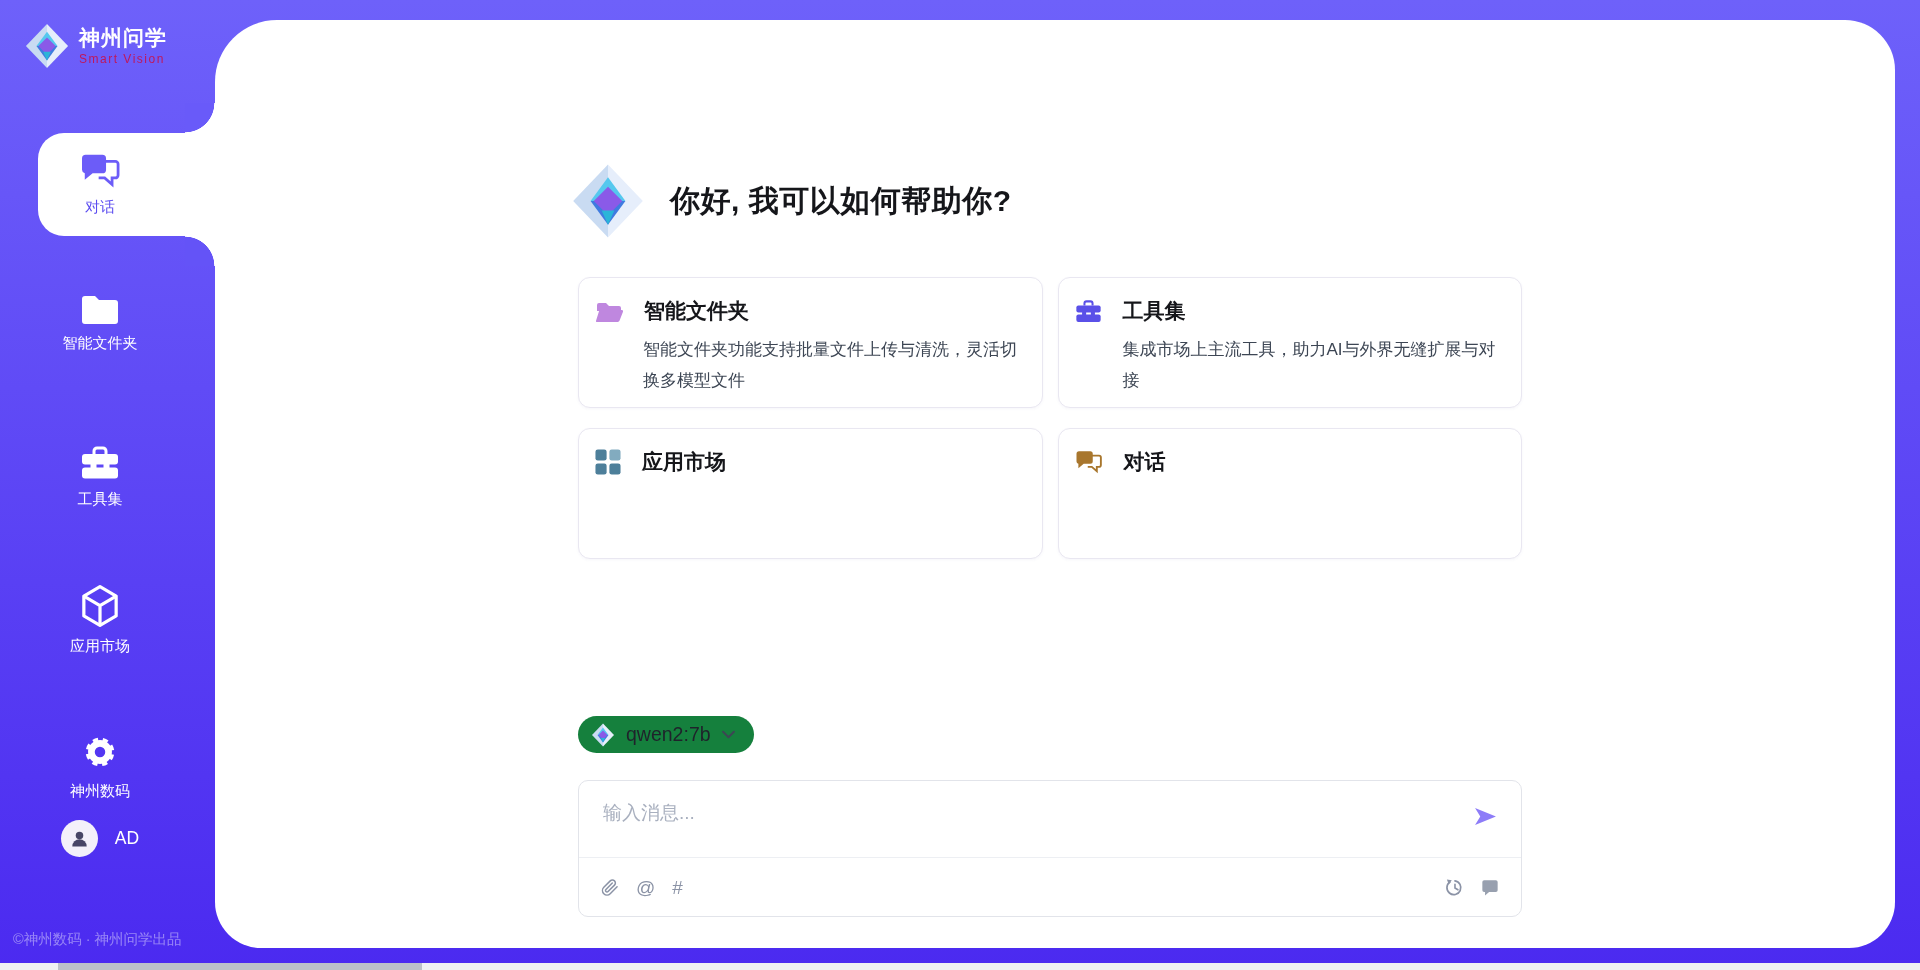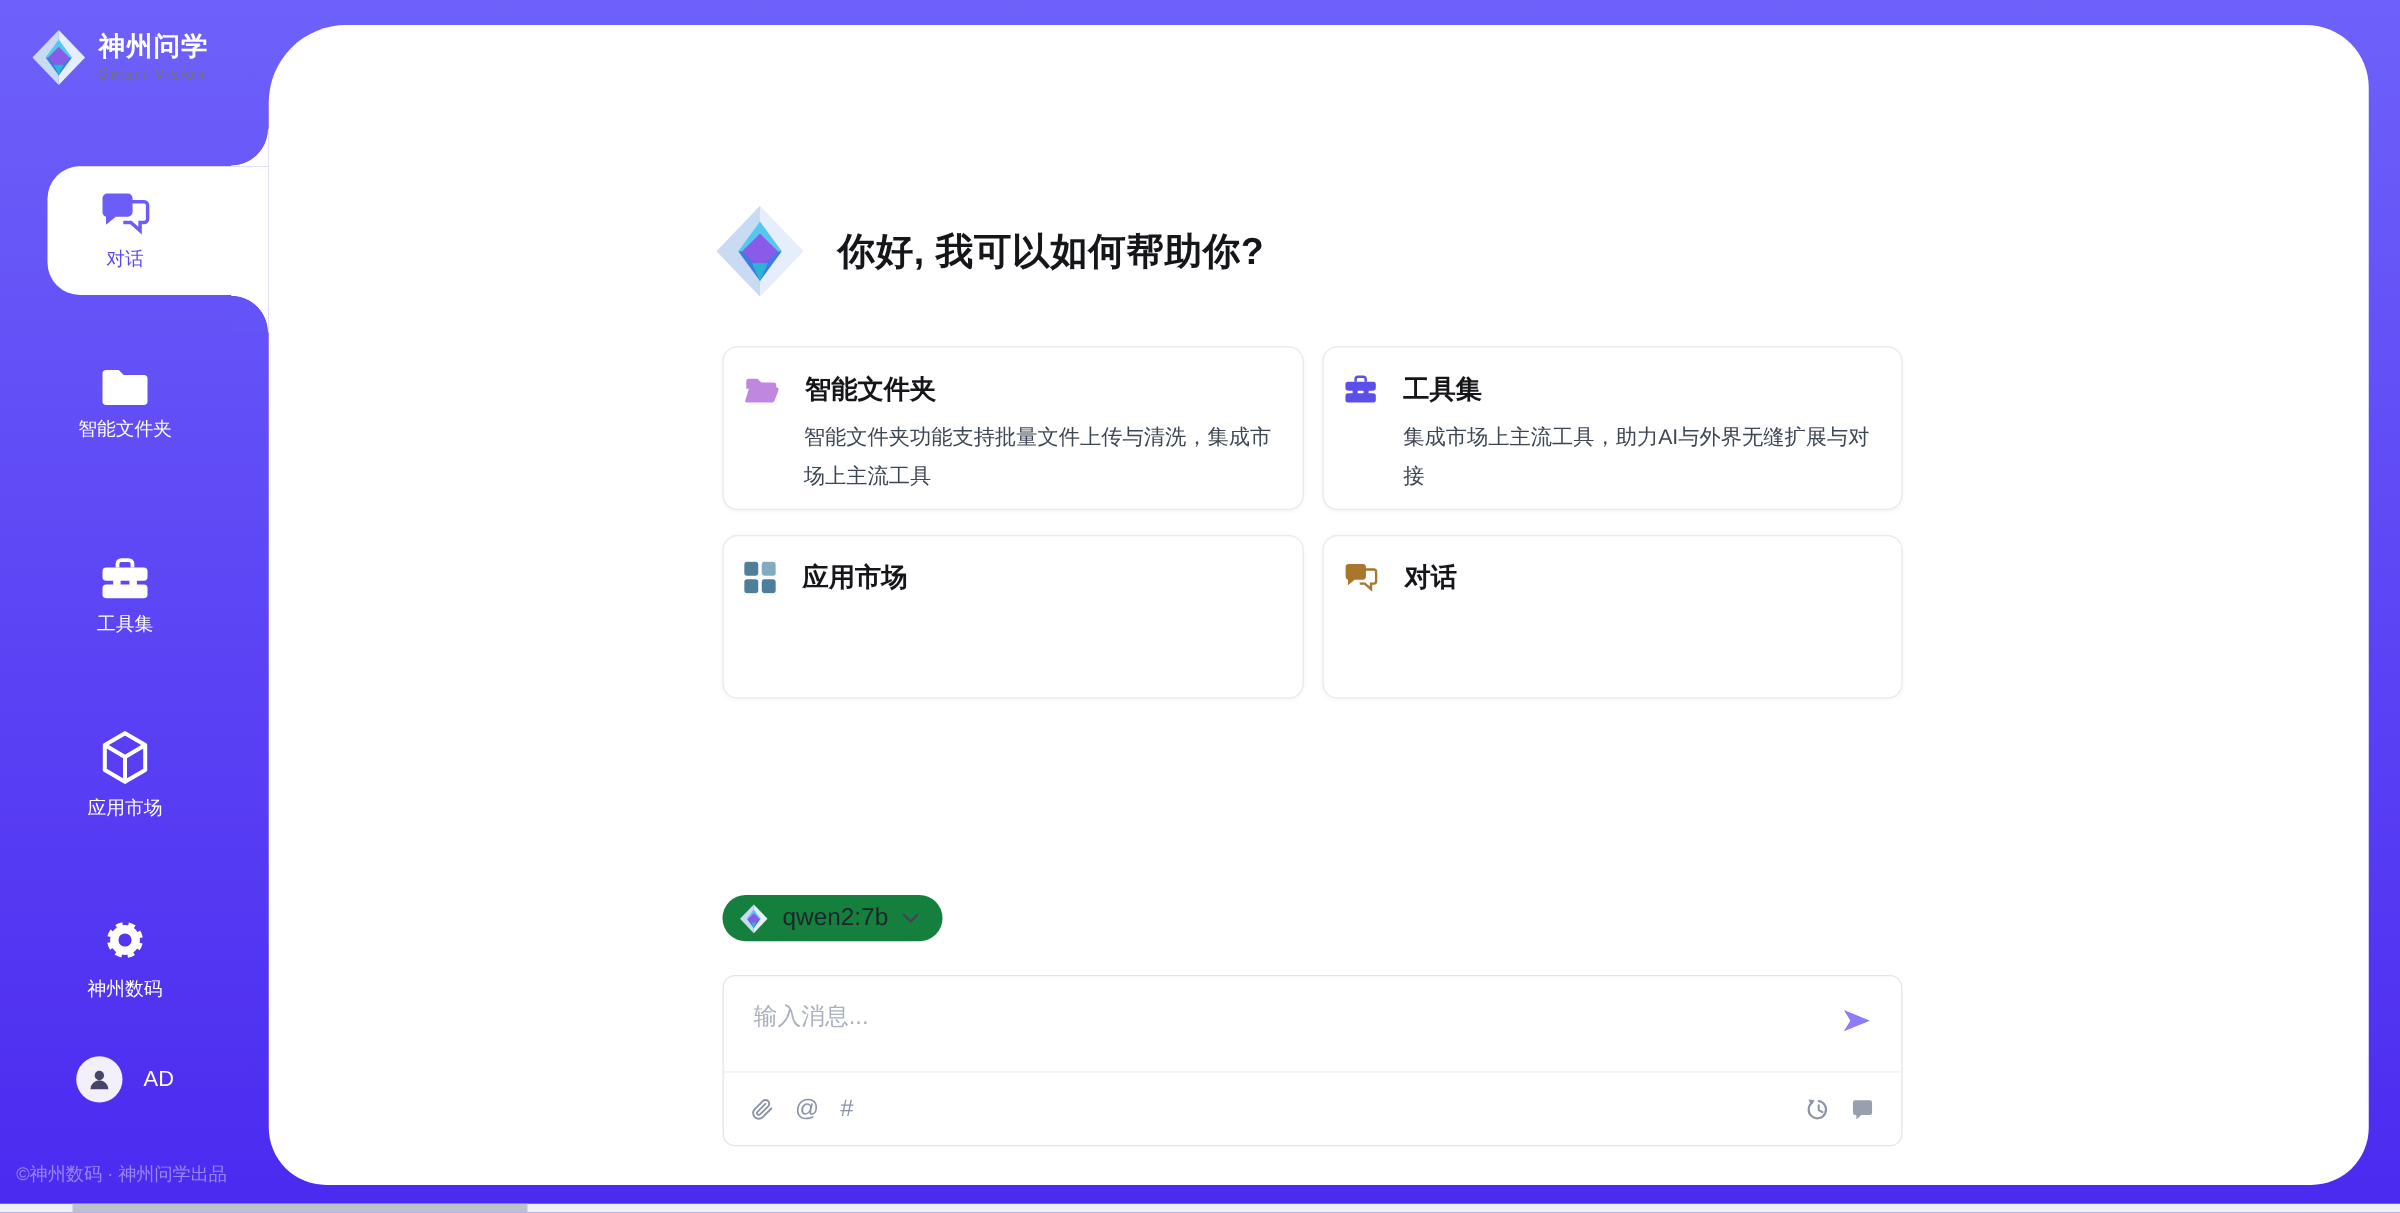--- a/index.html
+++ b/index.html
@@ -5,37 +5,37 @@
   * { margin:0; padding:0; box-sizing:border-box; }
   html,body { width:1920px; height:970px; overflow:hidden;
     font-family:"Liberation Sans","DejaVu Sans",sans-serif; }
   body { position:relative;
     background:linear-gradient(180deg,#6e61fa 0%,#4b2af0 100%); }
 
   
   .sidebar { position:absolute; left:0; top:0; width:215px; height:100%; }
   .brand { position:absolute; top:23px; left:24px; display:flex; align-items:center; gap:9px; }
   .brand-name { color:#fff; font-size:21px; font-weight:700; letter-spacing:1px; line-height:1.15; }
-  .brand-sub { color:#737373; font-size:12px; letter-spacing:1.5px; margin-top:2px; }
+  .brand-sub { color:#be185d; font-size:12px; letter-spacing:1.5px; margin-top:2px; }
 
   .nav-tab { position:absolute; left:38px; top:133px; width:177px; height:103px;
     background:#fff; border-radius:26px 0 0 26px; cursor:pointer; }
   .nav-tab::before { content:''; position:absolute; right:0; top:-30px; width:30px; height:30px;
     background:radial-gradient(circle at 0 0, #695af9 0 29px, #fff 29.6px); }
   .nav-tab::after { content:''; position:absolute; right:0; bottom:-30px; width:30px; height:30px;
     background:radial-gradient(circle at 0 100%, #6453f7 0 29px, #fff 29.6px); }
   .tab-inner { width:124px; margin-top:20px; display:flex; flex-direction:column;
     align-items:center; gap:8px; }
   .tab-inner .nav-label { color:#5a4bf0; }
 
   .nav-item { position:absolute; left:0; width:200px; display:flex; flex-direction:column;
     align-items:center; gap:9px; cursor:pointer; }
   .nav-label { font-size:15px; color:#fff; }
 
-  .user-row { position:absolute; top:845px; left:0; width:200px; display:flex;
+  .user-row { position:absolute; top:820px; left:0; width:200px; display:flex;
     align-items:center; justify-content:center; gap:17px; cursor:pointer;text-align:right; }
   .avatar { width:37px; height:37px; border-radius:50%; background:#f3f0fa;
     display:flex; align-items:center; justify-content:center; }
   .user-name { color:#fff; font-size:17.5px; }
   .side-footer { position:absolute; top:930px; left:13px; font-size:14.5px;
     color:rgba(255,255,255,0.42); white-space:nowrap;text-align:center; }
 
   
   .main-panel { position:absolute; left:215px; top:20px; right:25px; bottom:22px;
     background:#fff; border-radius:62px 50px 46px 46px; overflow:hidden; }
@@ -196,21 +196,21 @@
 
     <div class="cards">
 
       <div class="card">
         <div class="card-head">
           <svg class="ic" width="28" height="23" viewBox="0 0 28 23" style="color:#bf87df">
               <use href="#d-folder-open"></use>
             </svg>
           <span class="card-title">智能文件夹</span>
         </div>
-        <div class="card-desc">智能文件夹功能支持批量文件上传与清洗，集成市场上主流工具</div>
+        <div class="card-desc">智能文件夹功能支持批量文件上传与清洗，灵活切换多模型文件</div>
       </div>
 
       <div class="card">
         <div class="card-head">
           <svg class="ic" width="27" height="25" viewBox="0 0 40 36" style="color:#5a50e8">
               <use href="#d-case"></use>
             </svg>
           <span class="card-title">工具集</span>
         </div>
         <div class="card-desc">集成市场上主流工具，助力AI与外界无缝扩展与对接</div>

